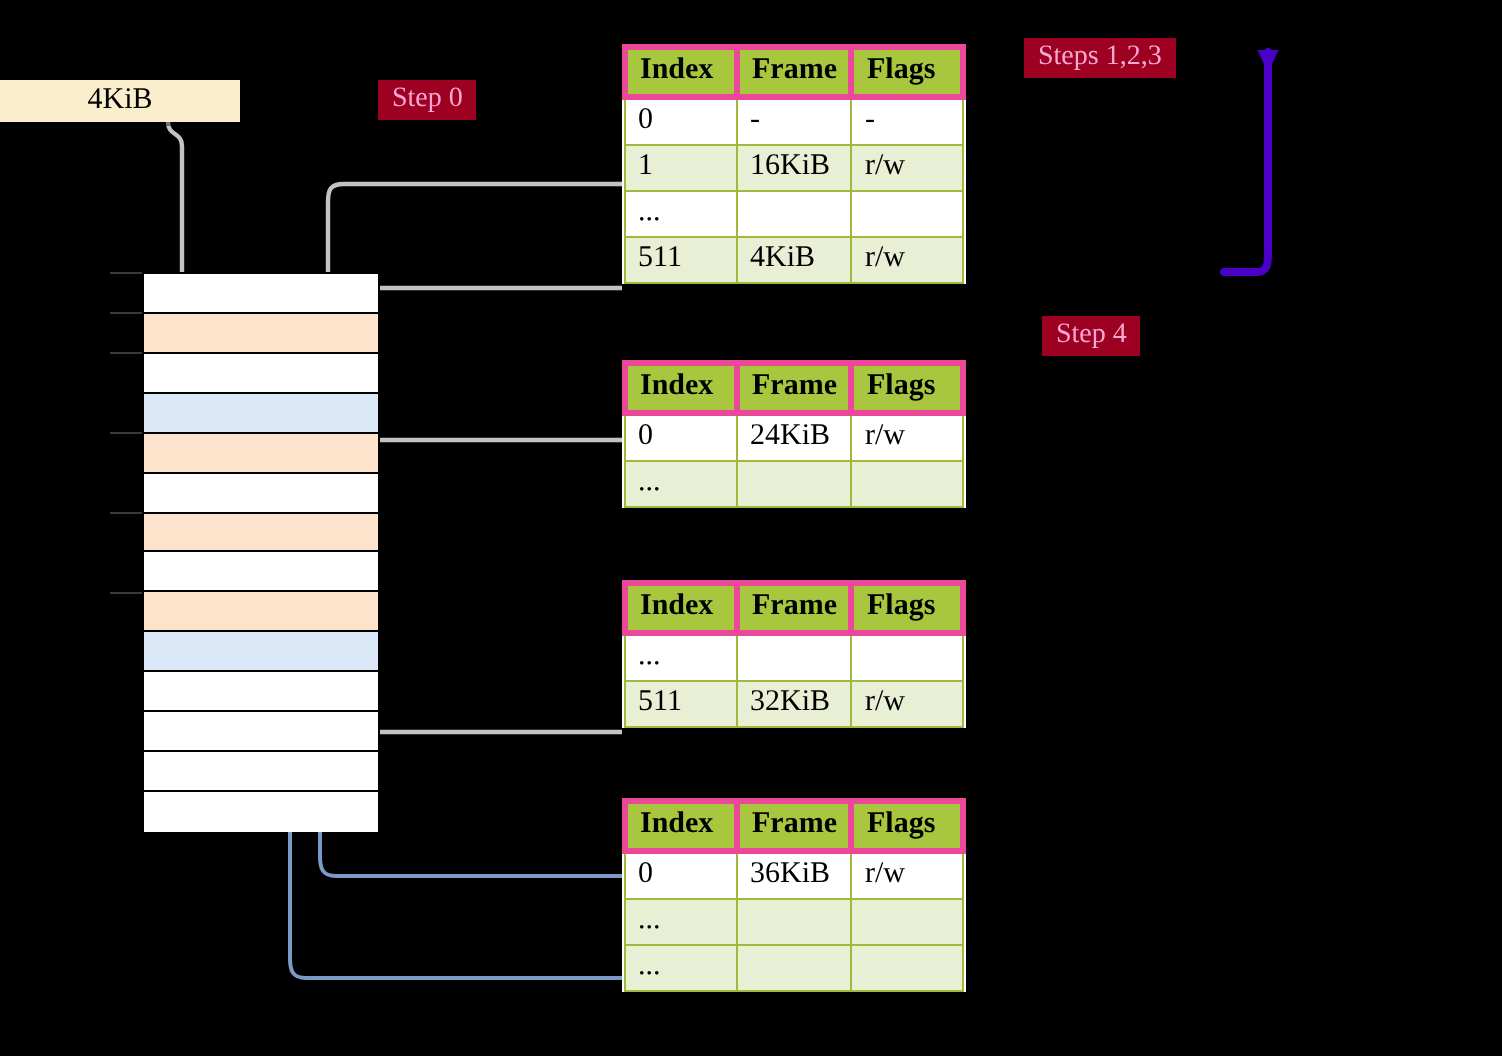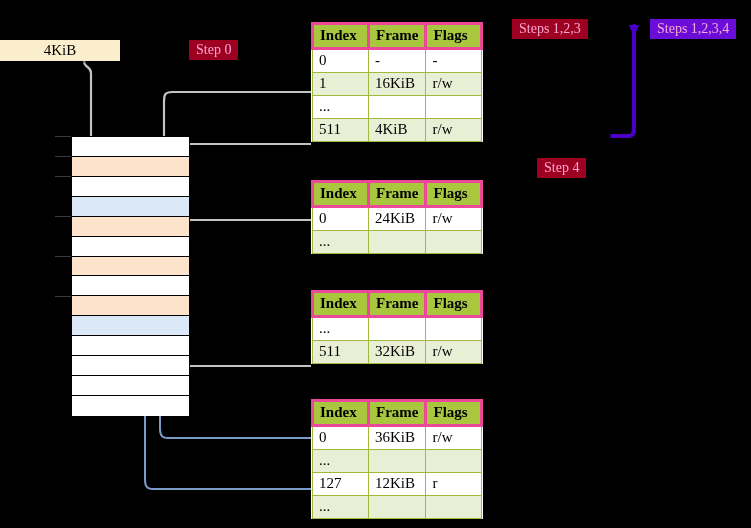--- a/index.html
+++ b/index.html
@@ -197,23 +197,22 @@
     <div class="memrow"></div>
     <div class="memrow"></div>
   </div>
 
   <div id="sizebox">4KiB</div>
 
   <div class="badge red" style="left:189px; top:40px;">Step 0</div>
 
   <div class="badge red" style="left:512px; top:19px;">Steps 1,2,3</div>
 
-  <div class="badge purple" style="left:650px; top:19px;">Steps 1,2,3,4</div>
-
-  <div class="badge red" style="left:537px; top:158px;">Step 4</div>
+
+  <div class="badge red" style="left:521px; top:158px;">Step 4</div>
 
   <table class="ptable" style="left:311px; top:22px;">
     <thead>
       <tr>
         <th class="col-index">Index</th>
         <th class="col-frame">Frame</th>
         <th class="col-flags">Flags</th>
       </tr>
     </thead>
     <tbody>
@@ -296,25 +295,20 @@
       <tr class="plain">
         <td>0</td>
         <td>36KiB</td>
         <td>r/w</td>
       </tr>
       <tr class="alt">
         <td>...</td>
         <td></td>
         <td></td>
       </tr>
-      <tr class="plain">
-        <td>127</td>
-        <td>12KiB</td>
-        <td>r</td>
-      </tr>
       <tr class="alt">
         <td>...</td>
         <td></td>
         <td></td>
       </tr>
     </tbody>
   </table>
 
 </div>
 

